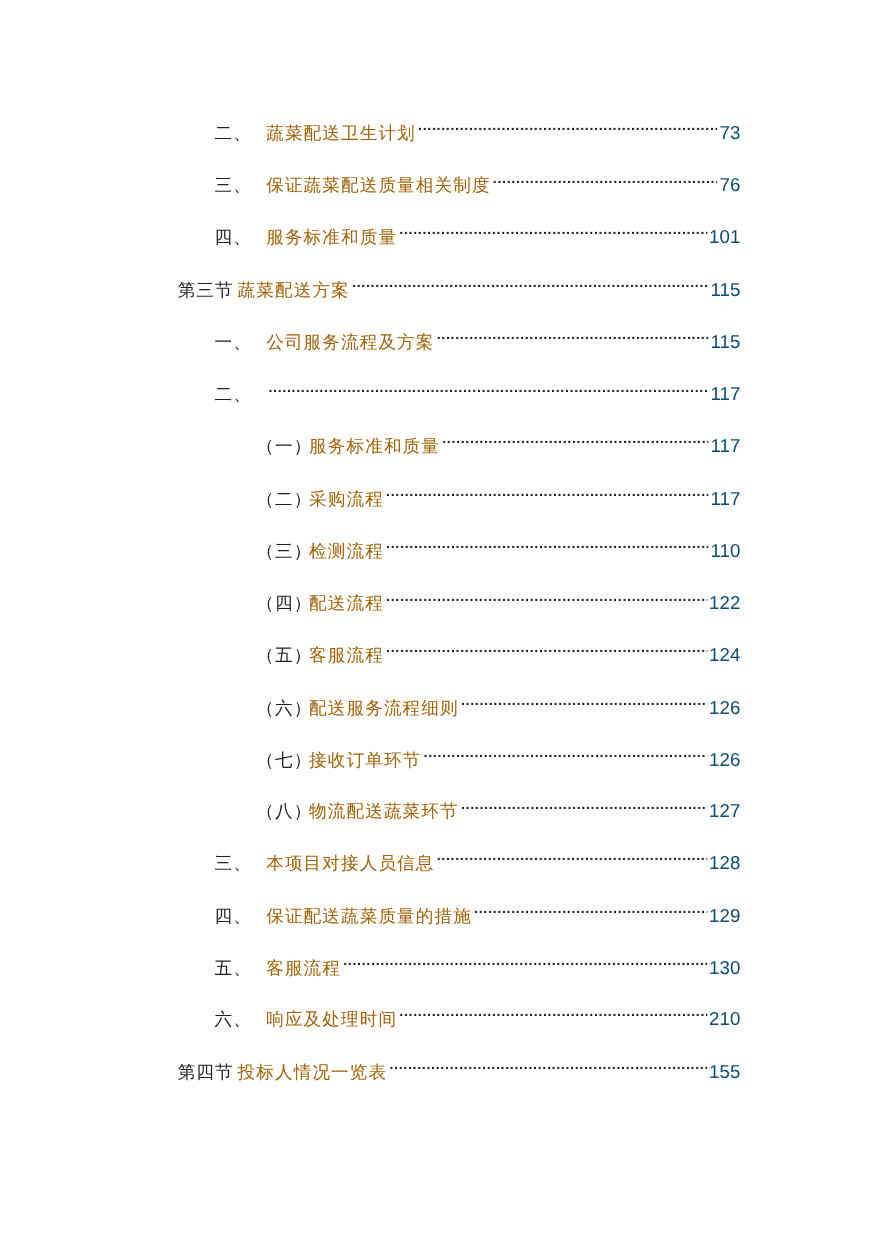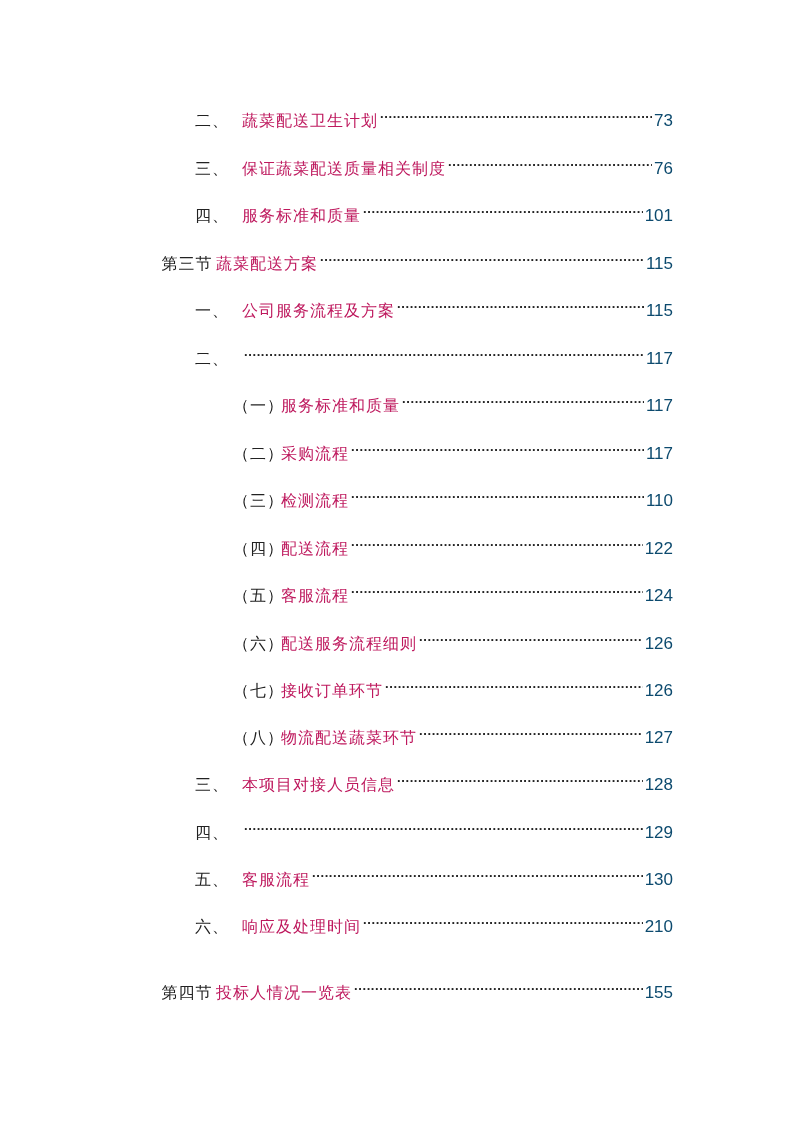--- a/index.html
+++ b/index.html
@@ -47,21 +47,21 @@
       flex: 0 0 auto;
       color: #222;
       letter-spacing: 1px;
     }
     .level-1 .toc-number { width: 58px; text-align: center; }
     .level-2 .toc-number { width: 47px; }
     .level-3 .toc-number { width: 48px; }
 
     .toc-title {
       flex: 0 0 auto;
-      color: #be185d;
+      color: #a16207;
       letter-spacing: 1px;
     }
     .toc-leader {
       flex: 1 1 auto;
       overflow: hidden;
       color: #1a1a1a;
       margin: 0 2px;
       position: relative;
       height: 28px;
     }
@@ -190,39 +190,40 @@
 
     <div class="toc-entry level-2" style="top:664px">
       <span class="toc-number">三、</span>
       <span class="toc-title">本项目对接人员信息</span>
       <span class="toc-leader"></span>
       <span class="toc-page">128</span>
     </div>
 
     <div class="toc-entry level-2" style="top:711.5px">
       <span class="toc-number">四、</span>
+      <span class="toc-title">保证配送蔬菜质量的措施</span>
       <span class="toc-leader"></span>
       <span class="toc-page">129</span>
     </div>
 
     <div class="toc-entry level-2" style="top:759px">
       <span class="toc-number">五、</span>
       <span class="toc-title">客服流程</span>
       <span class="toc-leader"></span>
       <span class="toc-page">130</span>
     </div>
 
     <div class="toc-entry level-2" style="top:806px">
       <span class="toc-number">六、</span>
       <span class="toc-title">响应及处理时间</span>
       <span class="toc-leader"></span>
       <span class="toc-page">210</span>
     </div>
 
-    <div class="toc-entry level-1" style="top:872px">
+    <div class="toc-entry level-1" style="top:854px">
       <span class="toc-number">第四节</span>
       <span class="toc-title">投标人情况一览表</span>
       <span class="toc-leader"></span>
       <span class="toc-page">155</span>
     </div>
 
   </div>
 </div>
 
 </body></html>

